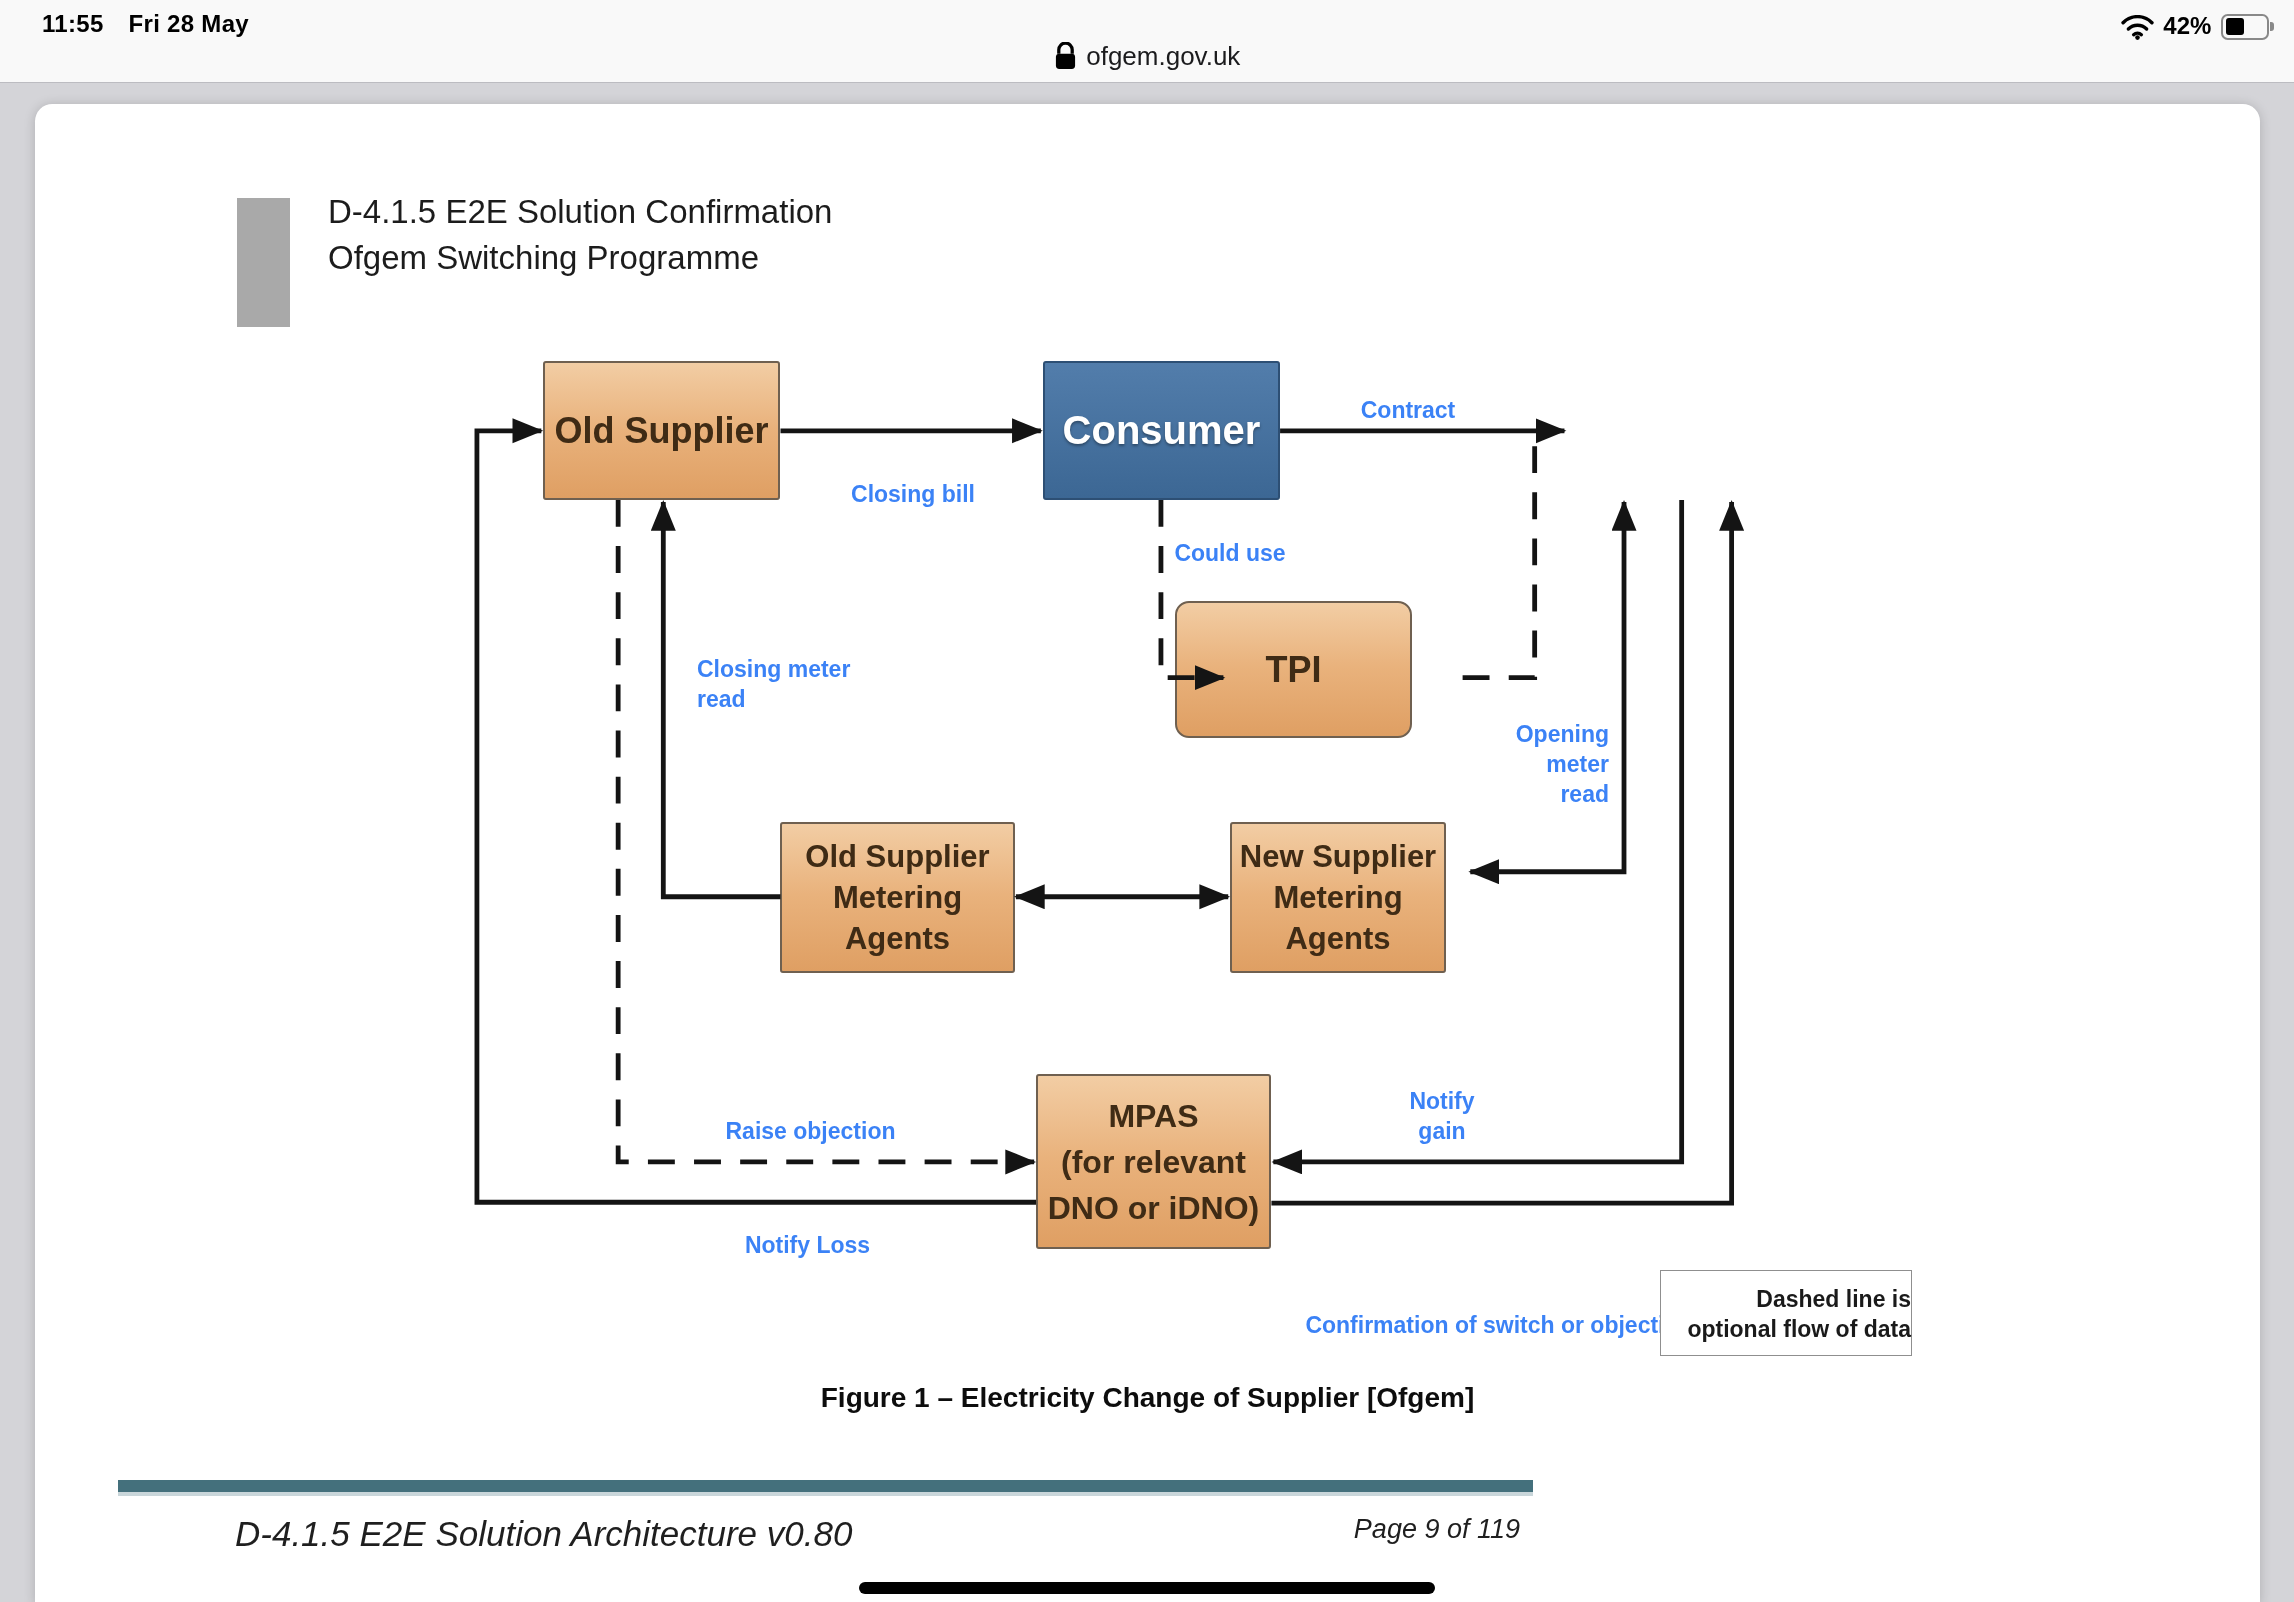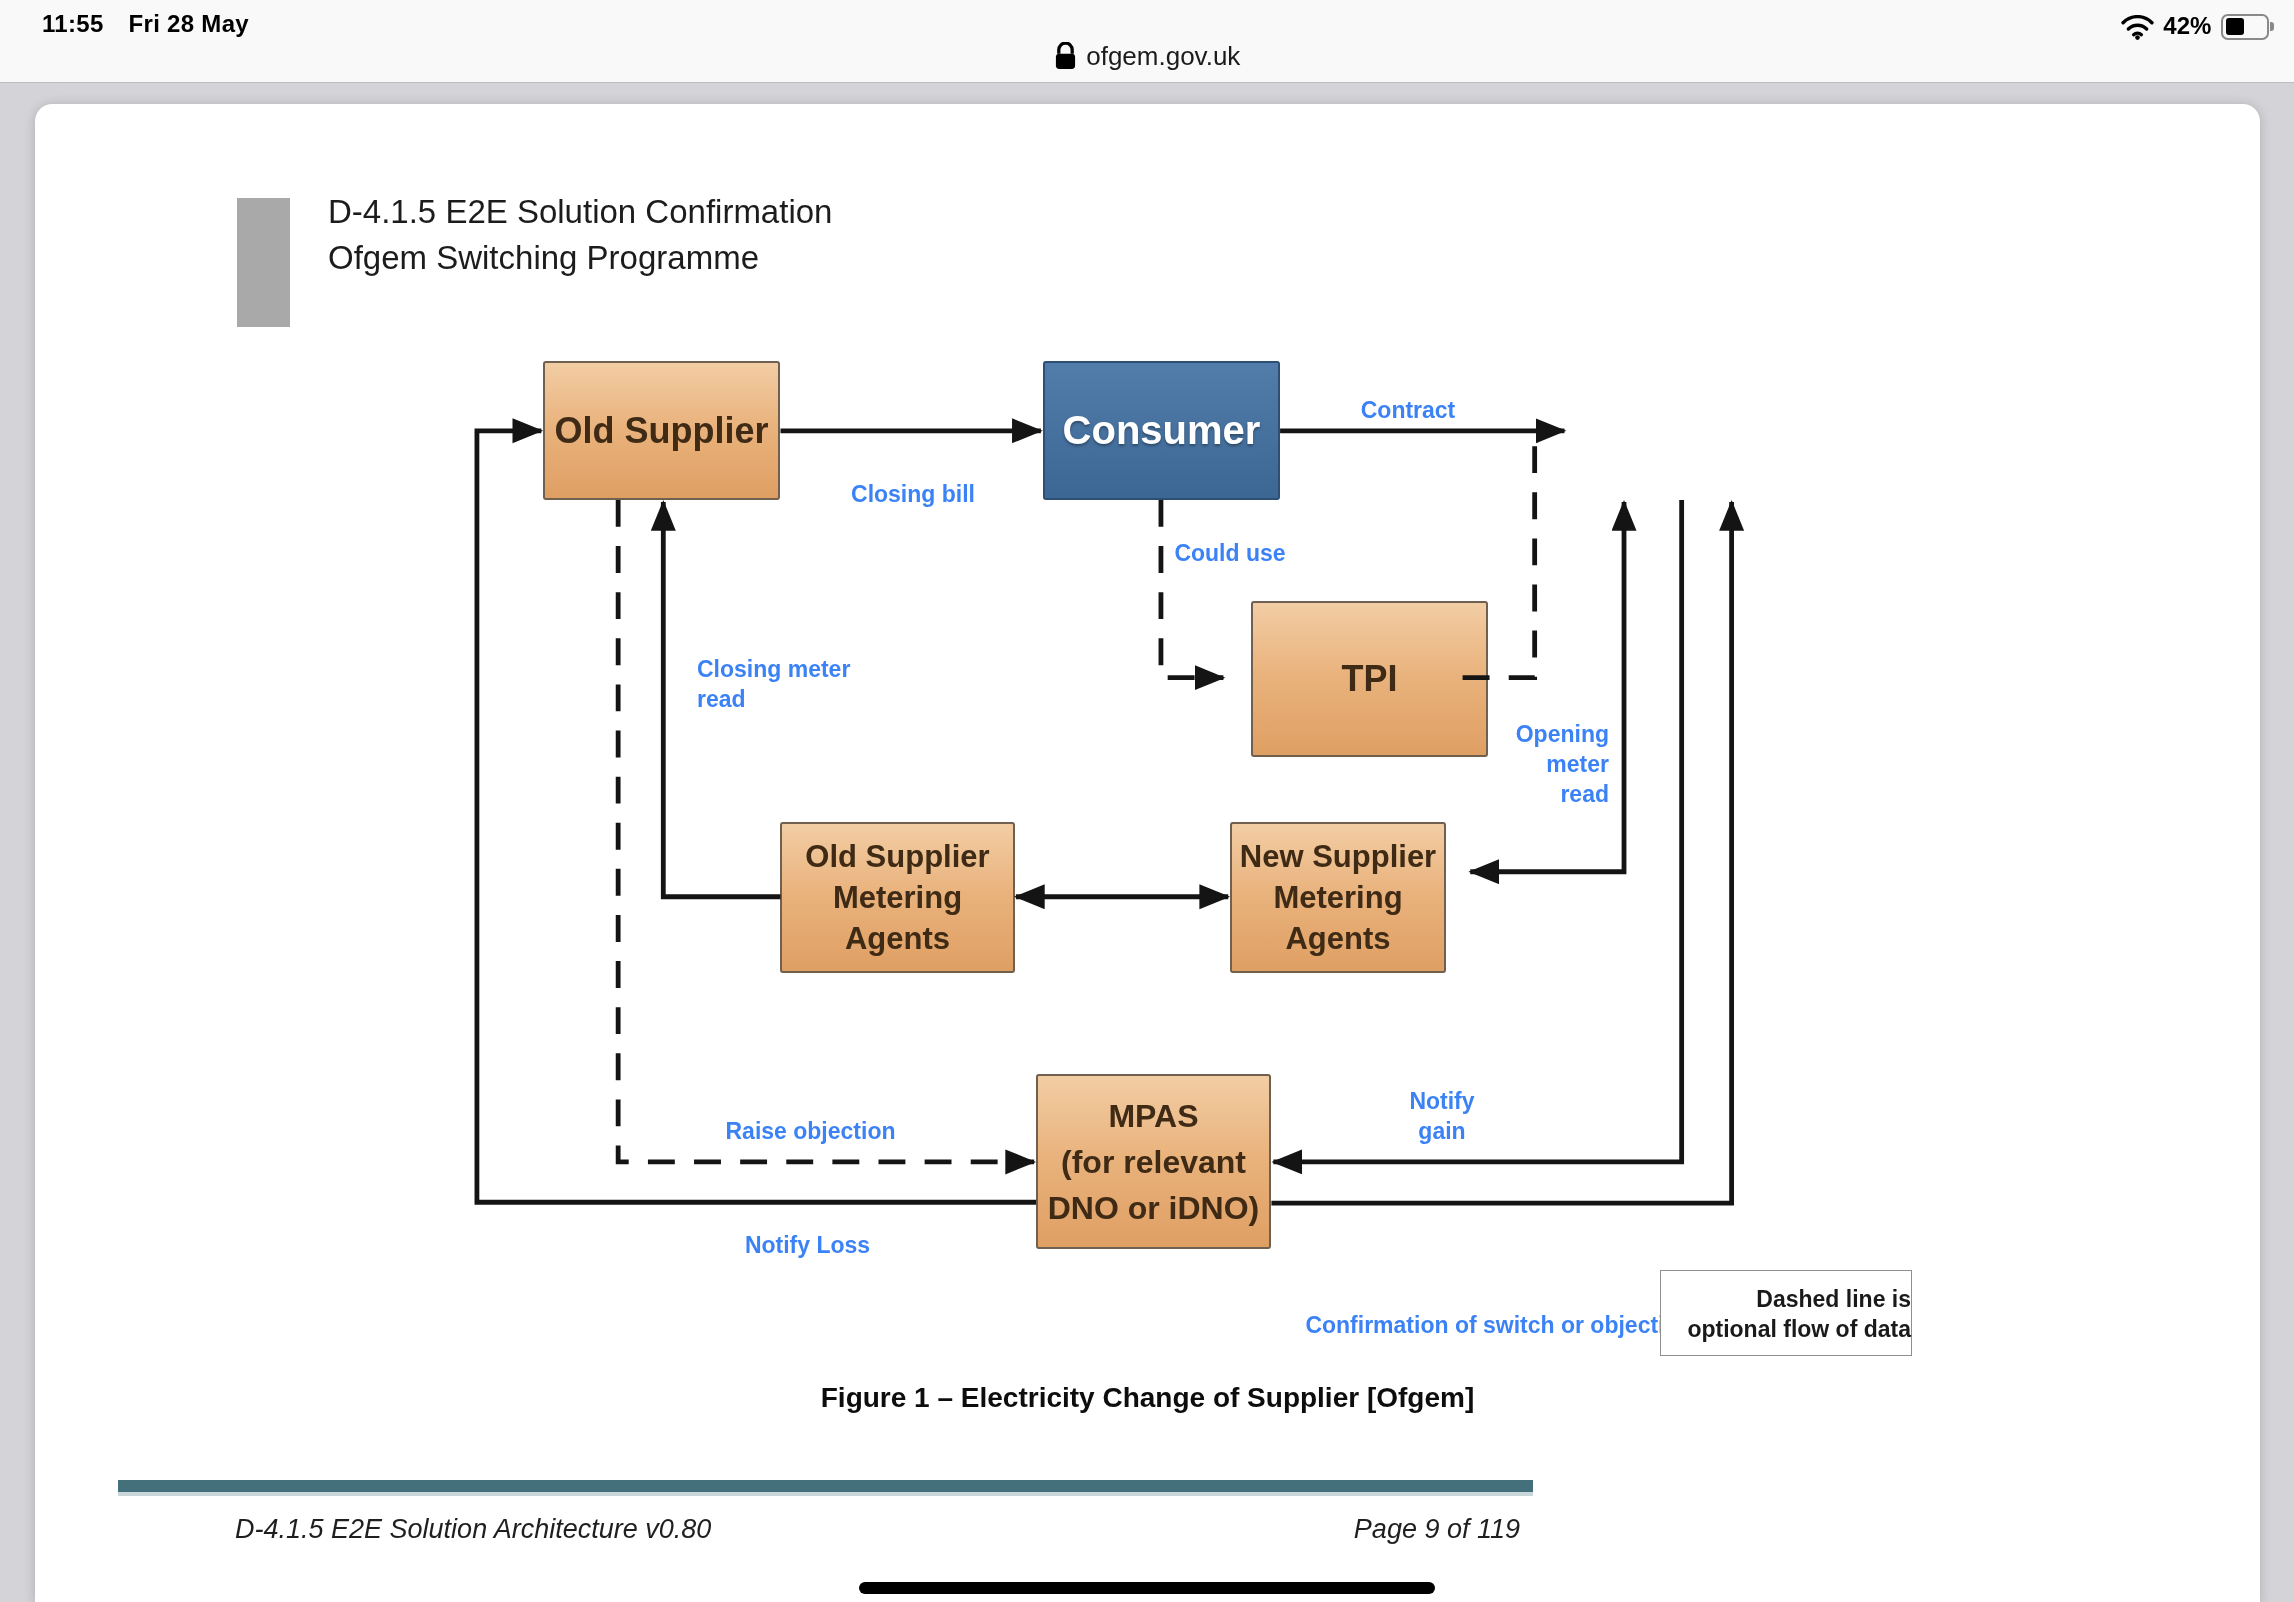--- a/index.html
+++ b/index.html
@@ -58,21 +58,21 @@
     box-sizing:border-box;border:1.9px solid #8f8f8f;background:#fff;
     font-size:23px;font-weight:700;color:#1a1a1a;text-align:right;
     line-height:30px;padding-top:12.5px;
   }
   .caption{
     position:absolute;left:0;top:1278px;width:2225px;text-align:center;
     font-size:28px;font-weight:700;color:#0d0d0d;
   }
   .accent-bar{position:absolute;left:83px;top:1376px;width:1415px;height:12.5px;background:#44707c;}
   .accent-bar-under{position:absolute;left:83px;top:1388px;width:1415px;height:3.8px;background:#c9d6da;}
-  .footer-left{position:absolute;left:200px;top:1410px;font-size:27px;font-style:italic;color:#1f1f1f;}
+  .footer-left{position:absolute;left:200px;top:1410px;font-size:35px;font-style:italic;color:#1f1f1f;}
   .footer-right{position:absolute;right:740px;top:1410px;font-size:27px;font-style:italic;color:#1f1f1f;}
   .diagram-svg{position:absolute;left:0;top:0;width:2225px;height:1499px;z-index:5;}
   .home-indicator{
     position:absolute;left:50%;transform:translateX(-50%);bottom:7.7px;
     width:576px;height:12.5px;background:#000;border-radius:7.7px;z-index:40;
   }
 </style>
 </head>
 <body>
 
@@ -142,21 +142,21 @@
 
   <div class="dbox box-tan" style="left:508px;top:257px;width:237px;height:139px;font-size:36px;">
     <div>Old Supplier</div>
   </div>
 
   <div class="dbox box-blue" style="left:1008px;top:257px;width:237px;height:139px;font-size:40px;">
     <div>Consumer</div>
   </div>
 
 
-  <div class="dbox box-tan" style="left:1216px;top:497px;width:237px;height:156px;font-size:36px;">
+  <div class="dbox box-tan" style="left:1140px;top:497px;width:237px;height:137px;font-size:36px;border-radius:14px;">
     <div>TPI</div>
   </div>
 
   <div class="dbox box-tan" style="left:745px;top:718px;width:235px;height:151px;font-size:31px;line-height:41px;">
     <div>Old Supplier</div>
     <div>Metering</div>
     <div>Agents</div>
   </div>
 
   <div class="dbox box-tan" style="left:1195px;top:718px;width:216px;height:151px;font-size:31px;line-height:41px;">

